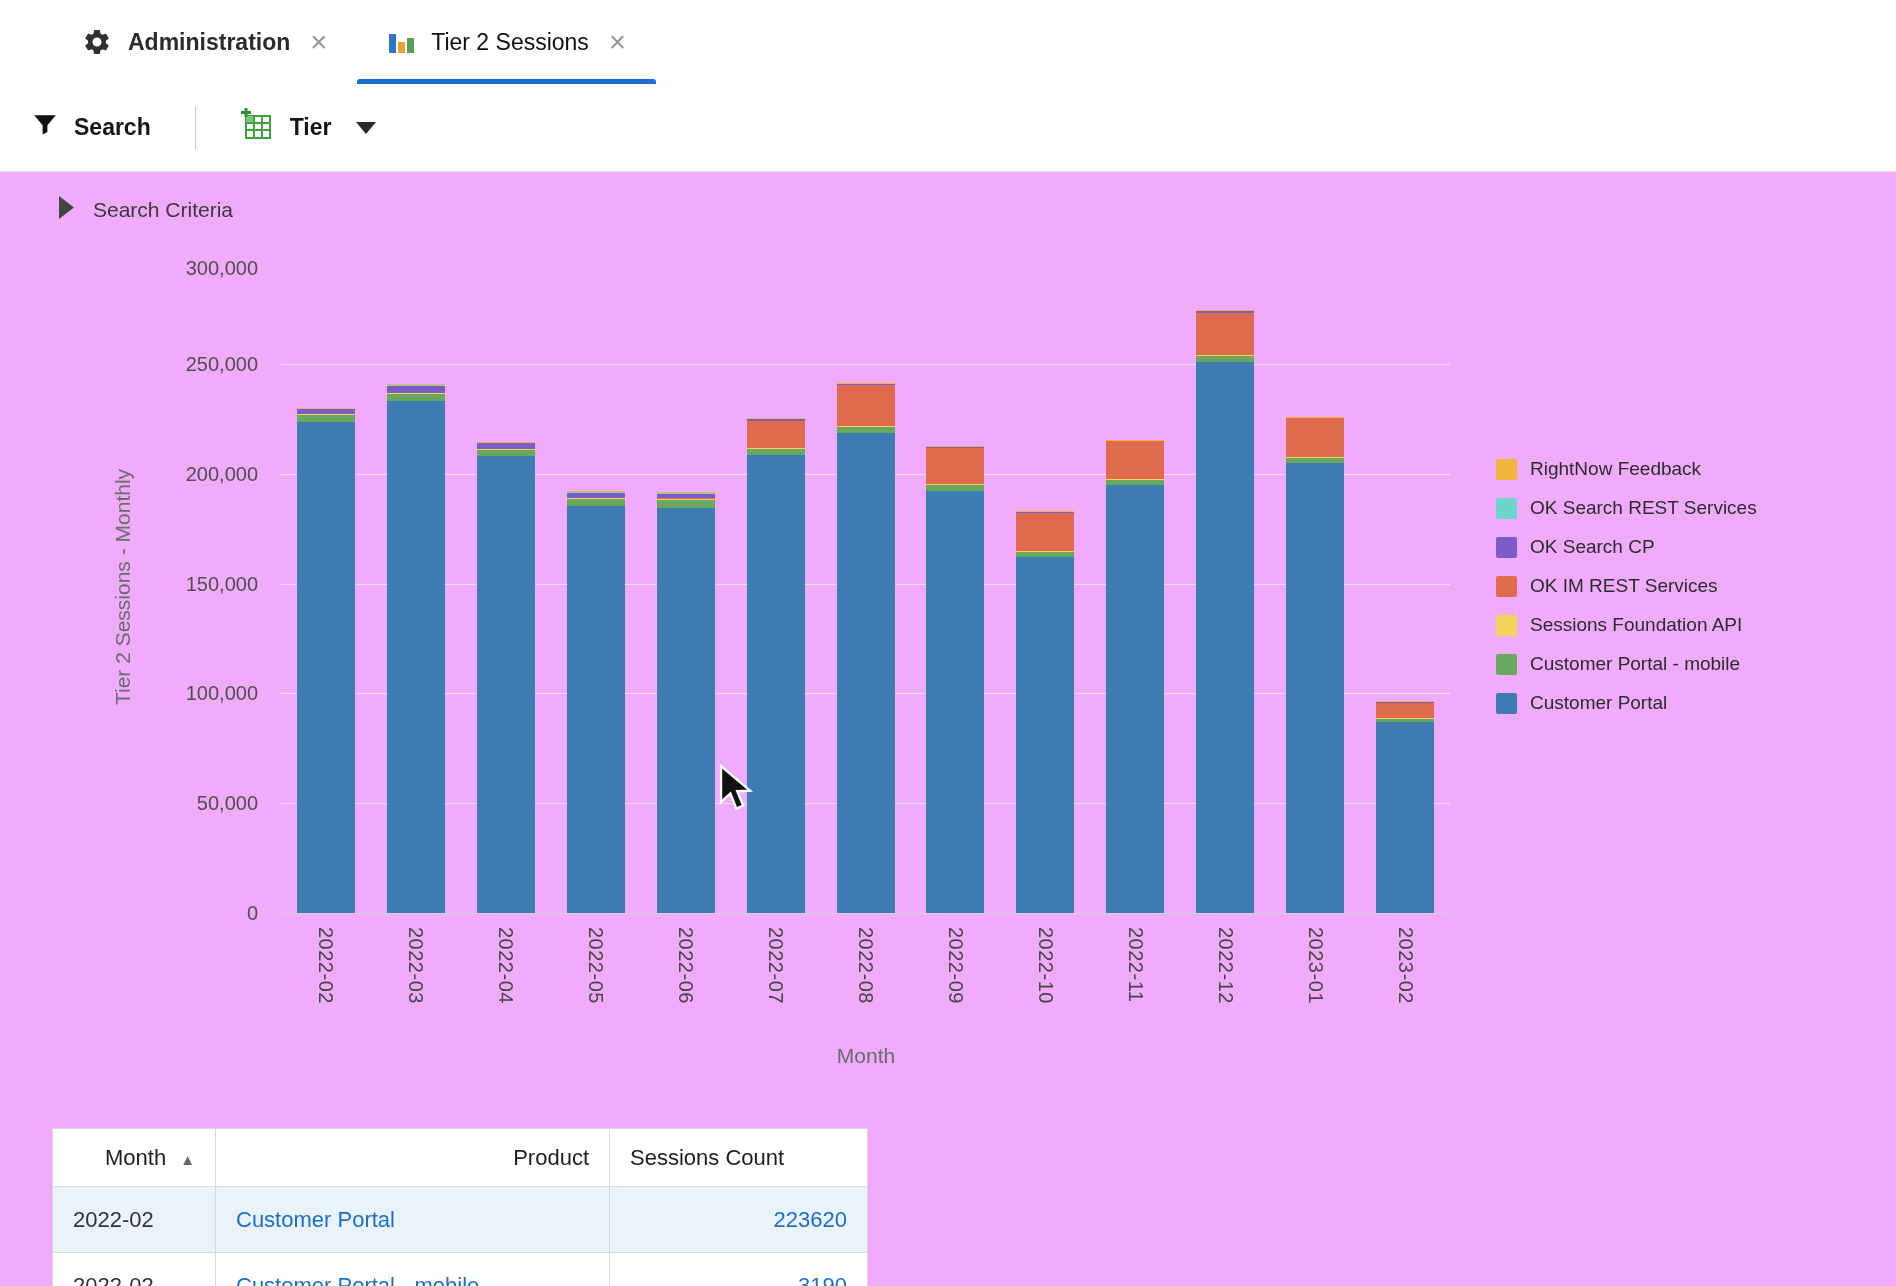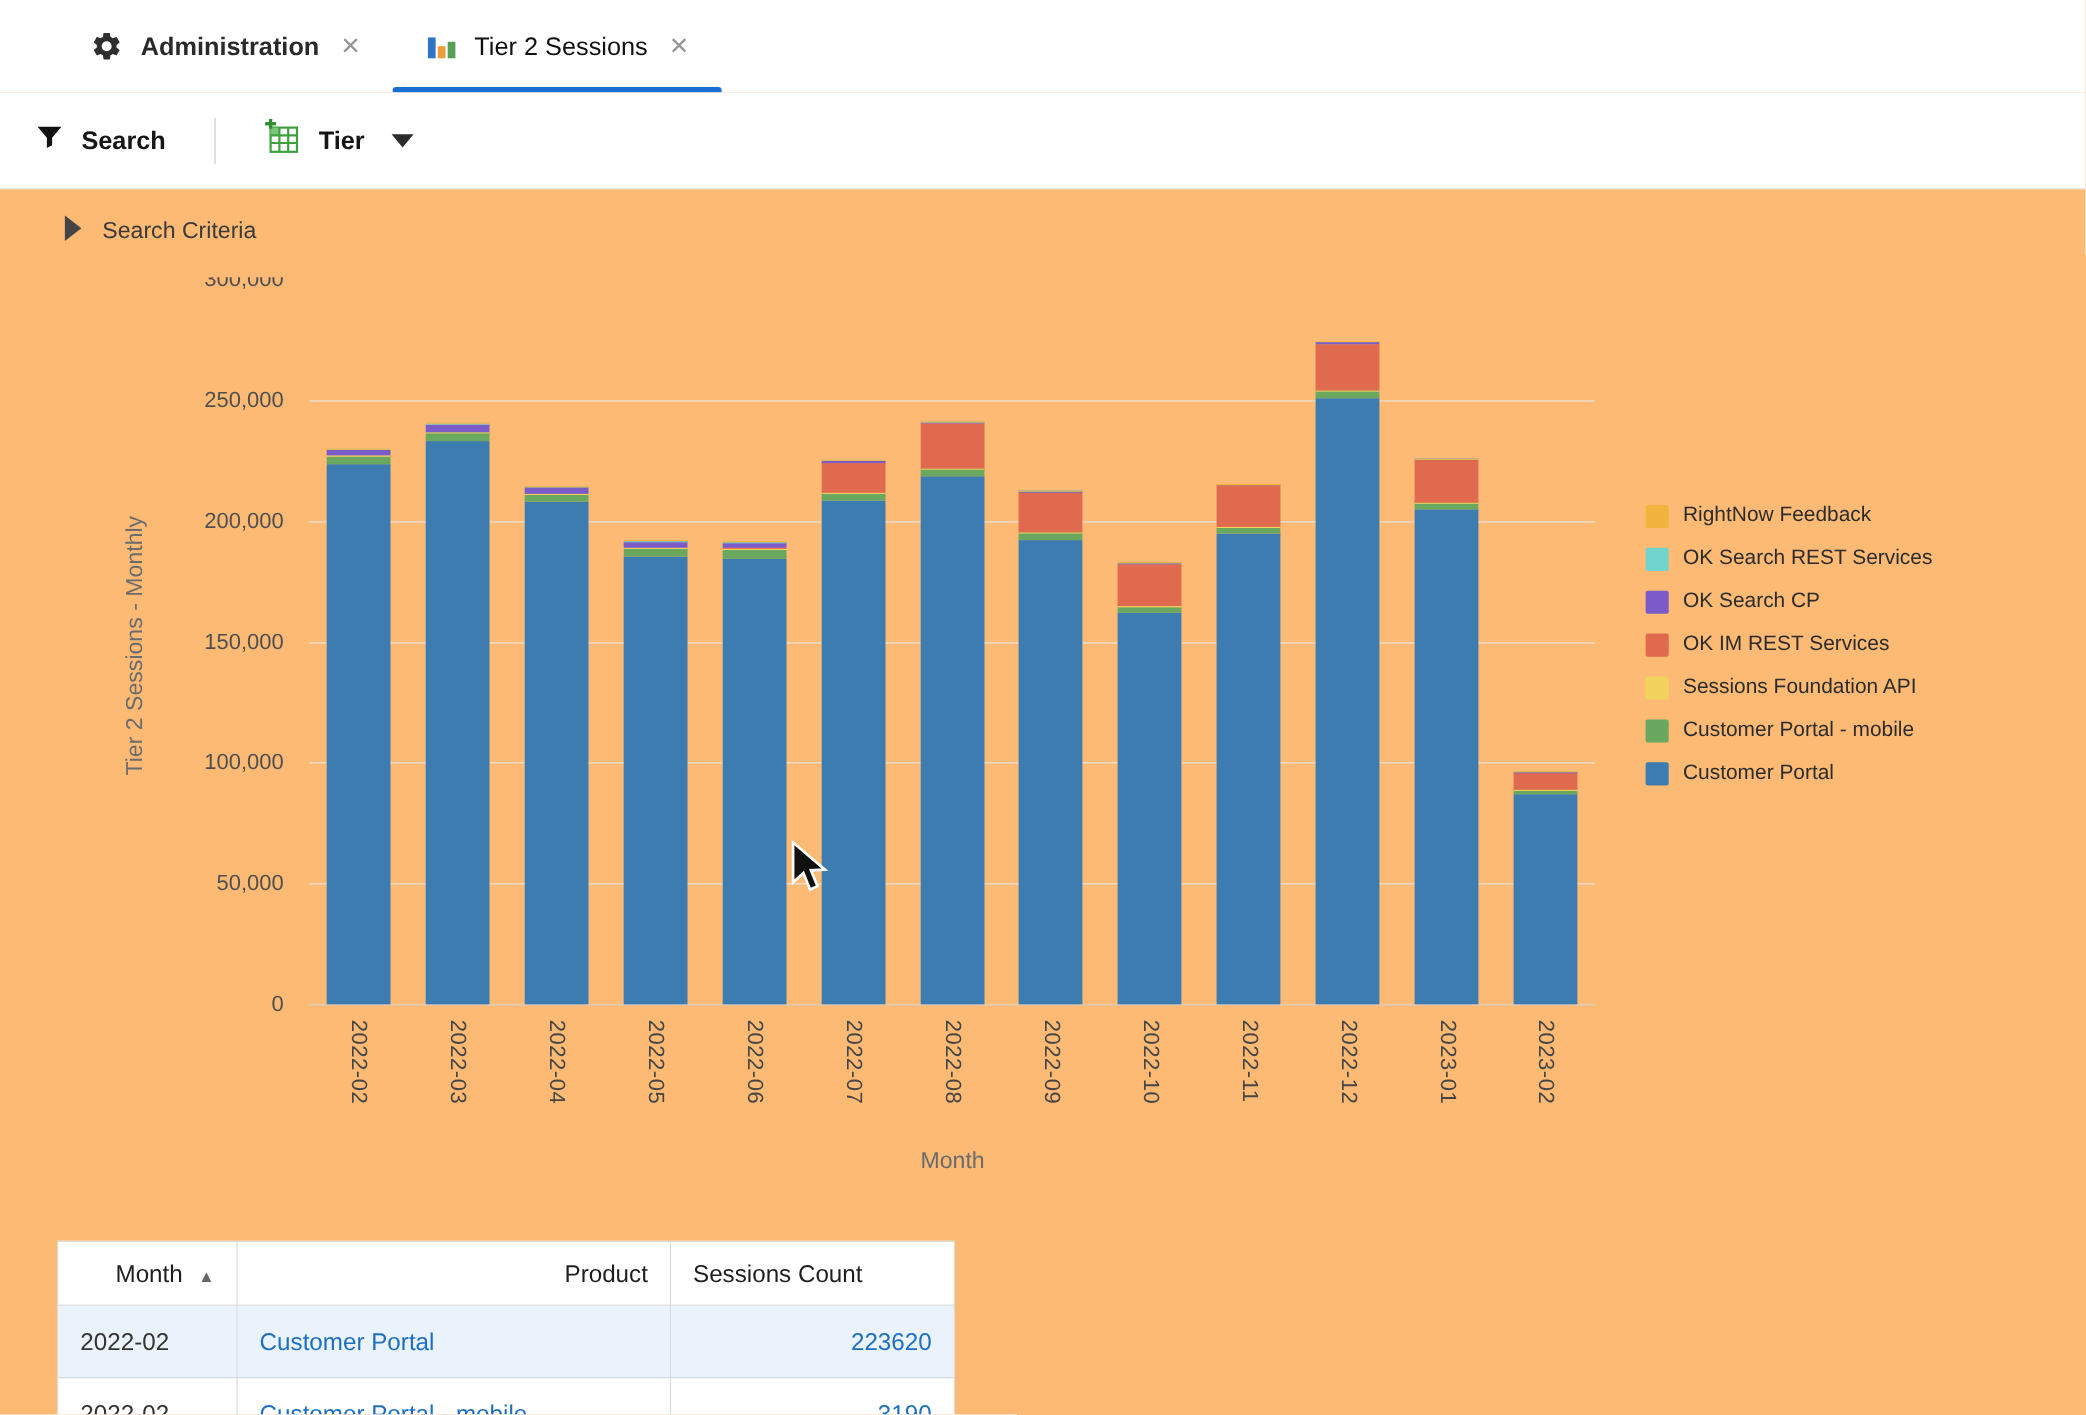--- a/index.html
+++ b/index.html
@@ -1,17 +1,17 @@
 <!DOCTYPE html>
 <html><head>
 <meta charset="utf-8">
 <style>
   * { margin:0; padding:0; box-sizing:border-box; }
   html,body { width:1896px; height:1286px; background:#fff; font-family:"Liberation Sans", sans-serif; overflow:hidden; }
-  .app { position:relative; width:1896px; height:1286px; background:#fdba74; overflow:hidden; }
+  .app { position:relative; width:1896px; height:1286px; background:#f0abfc; overflow:hidden; }
 
   
   .tabbar { position:absolute; top:0; left:0; width:100%; height:84px; display:flex; align-items:stretch; padding-left:52px; background:#fff; }
   .tab { position:relative; display:flex; align-items:center; gap:16px; padding:0 30px; cursor:pointer; }
   .tab-icon { display:flex; align-items:center; }
   .tab-label { font-size:23px; font-weight:600; color:#2a2a2a; white-space:nowrap; }
   .tab.active .tab-label { font-weight:400; color:#101010; }
   .tab-close { color:#969696; font-size:29px; line-height:1; margin-left:4px; font-weight:400; }
   .tab-underline { position:absolute; left:0; right:0; bottom:0; height:5px; background:#1a6fd4; border-radius:3px 3px 0 0; }
 
@@ -253,21 +253,21 @@
       <svg width="36" height="48" viewBox="0 0 18 24">
         <path d="M1.5 1 L1.5 19 L6.2 14.8 L9.2 22.3 L12.6 20.8 L9.6 13.6 L16 13.3 Z" fill="#111" stroke="#fff" stroke-width="1.2"></path>
       </svg>
     </div>
   <div class="ytick" style="top: 661px;">0</div>
       <div class="ytick" style="top: 551.167px;">50,000</div>
       <div class="ytick" style="top: 441.333px;">100,000</div>
       <div class="ytick" style="top: 331.5px;">150,000</div>
       <div class="ytick" style="top: 221.667px;">200,000</div>
       <div class="ytick" style="top: 111.833px;">250,000</div>
-      <div class="ytick" style="top: 2px; text-align: right;">300,000</div>
+      <div class="ytick" style="top: 16px; text-align: right;">300,000</div>
       <div class="xtick" style="left: 325.962px;">2022-02</div>
       <div class="xtick" style="left: 415.885px;">2022-03</div>
       <div class="xtick" style="left: 505.808px;">2022-04</div>
       <div class="xtick" style="left: 595.731px;">2022-05</div>
       <div class="xtick" style="left: 685.654px;">2022-06</div>
       <div class="xtick" style="left: 775.577px;">2022-07</div>
       <div class="xtick" style="left: 865.5px;">2022-08</div>
       <div class="xtick" style="left: 955.423px;">2022-09</div>
       <div class="xtick" style="left: 1045.35px;">2022-10</div>
       <div class="xtick" style="left: 1135.27px;">2022-11</div>

